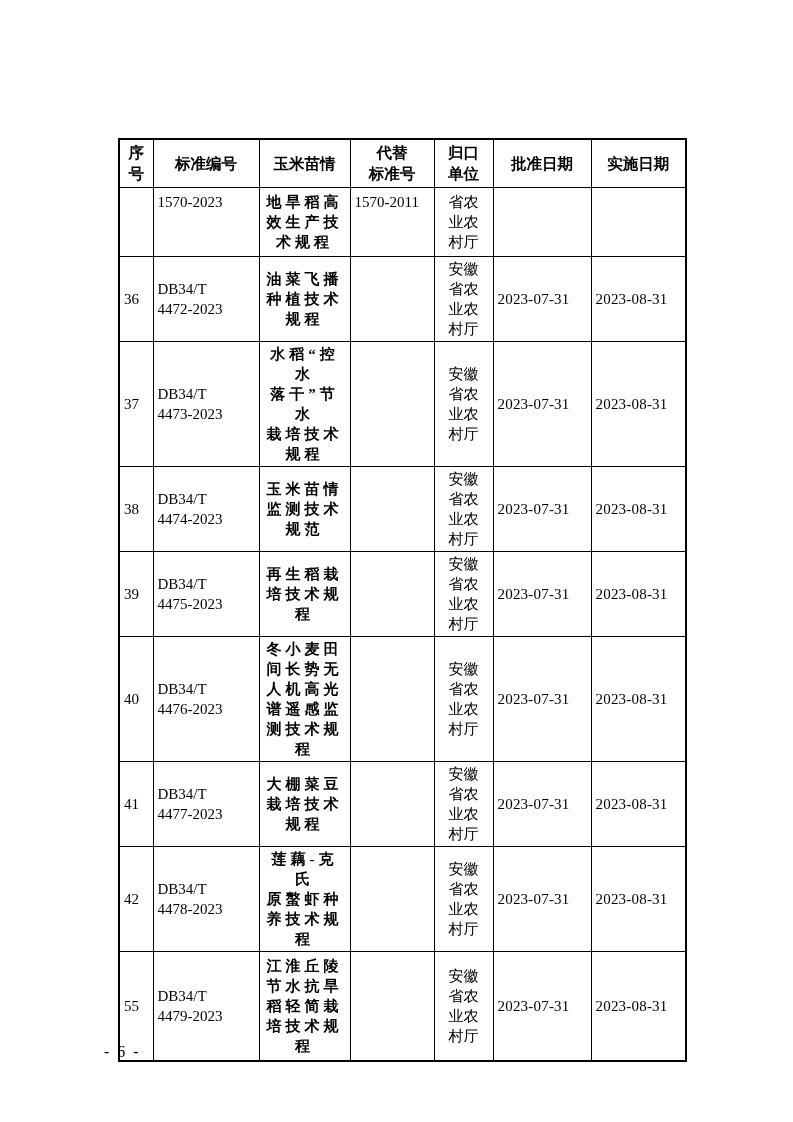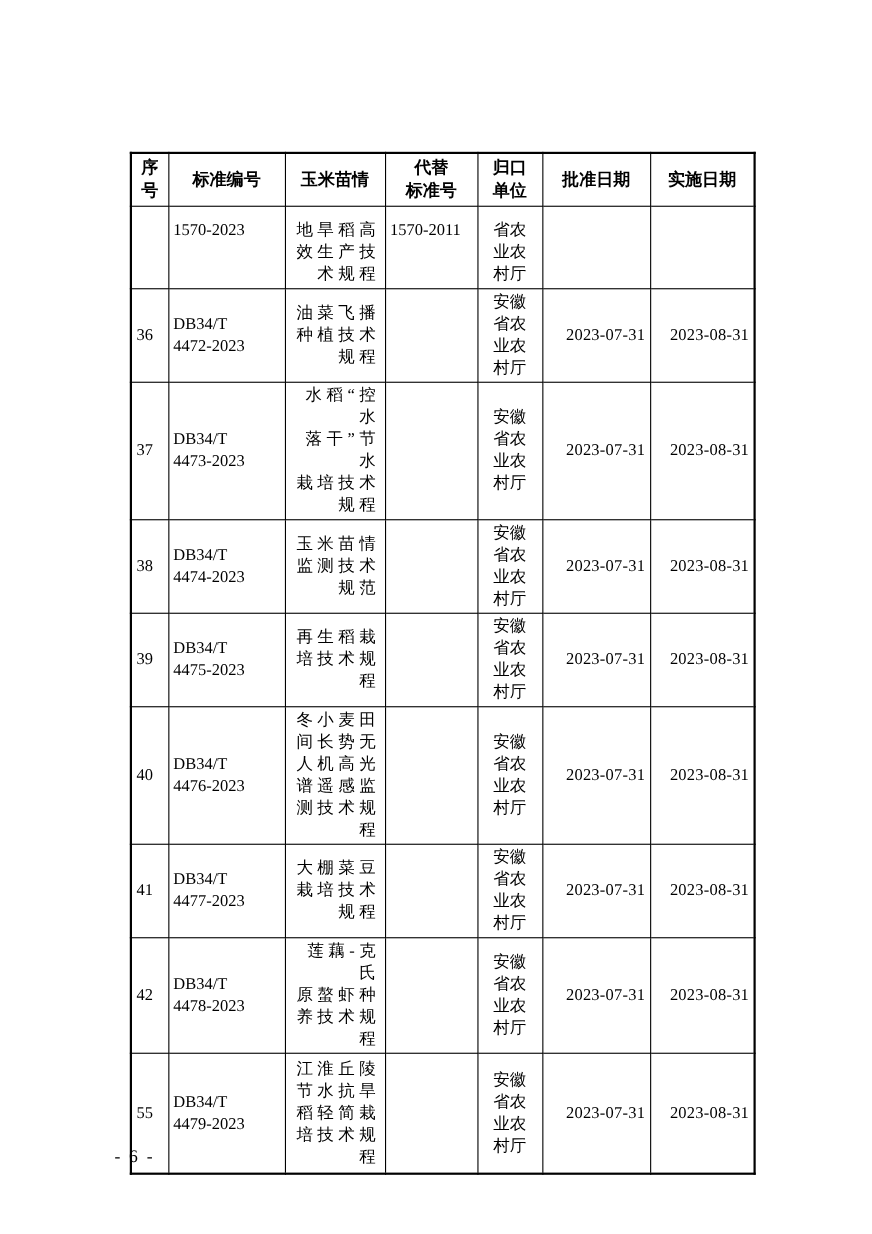--- a/index.html
+++ b/index.html
@@ -39,37 +39,37 @@
     font-family: "Liberation Sans", "DejaVu Sans", sans-serif;
     font-weight: bold;
     font-size: 15.5px;
     text-align: center;
     line-height: 21px;
     padding: 2px 1px;
   }
   
   td.c-seq   { text-align: left; }
   td.c-code  { text-align: left; padding-left: 7px; line-height: 22px; }
-  td.c-name  { text-align: right; padding-left: 6px; padding-right: 5px; letter-spacing: 4px; line-height: 20.5px; }
+  td.c-name  { text-align: center; padding-left: 6px; padding-right: 5px; letter-spacing: 4px; line-height: 20.5px; font-weight: bold; }
   td.c-repl  { text-align: left; padding-left: 6px; margin-top: 20px; }
   td.c-unit  { text-align: center; padding-left: 1px; padding-right: 1px; }
-  td.c-date  { text-align: right; letter-spacing: 0.2px; }
+  td.c-date  { text-align: left; letter-spacing: 0.2px; }
   
   tr.hrow  { height: 48px; }
   tr.r0 { height: 69px; }
   tr.r1 { height: 82px; }
   tr.r2 { height: 83px; }
   tr.r3 { height: 82px; }
   tr.r4 { height: 83px; }
   tr.r5 { height: 121px; }
   tr.r6 { height: 83px; }
   tr.r7 { height: 83px; }
   tr.r8 { height: 110px; }
   
-  tr.row-cont td { vertical-align: top; padding-top: 12px; }
+  tr.row-cont td { vertical-align: top; padding-top: 4px; }
   .page-number {
     position: absolute;
     left: 104px;
     top: 1043px;
     font-size: 16px;
     letter-spacing: 2px;
     font-family: "Liberation Serif", "DejaVu Serif", serif;
     color: #000000;
   }
 </style>

